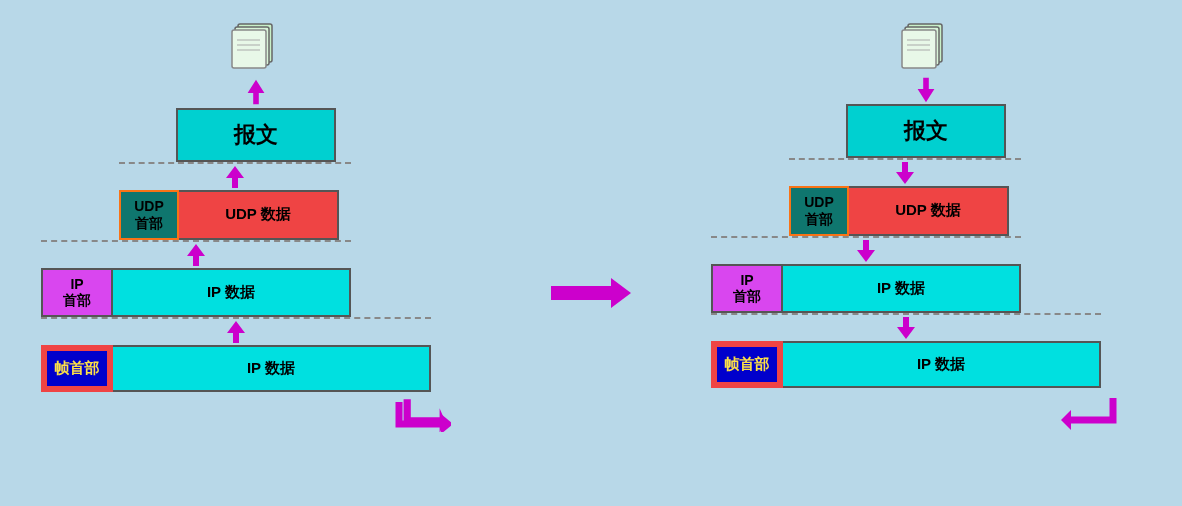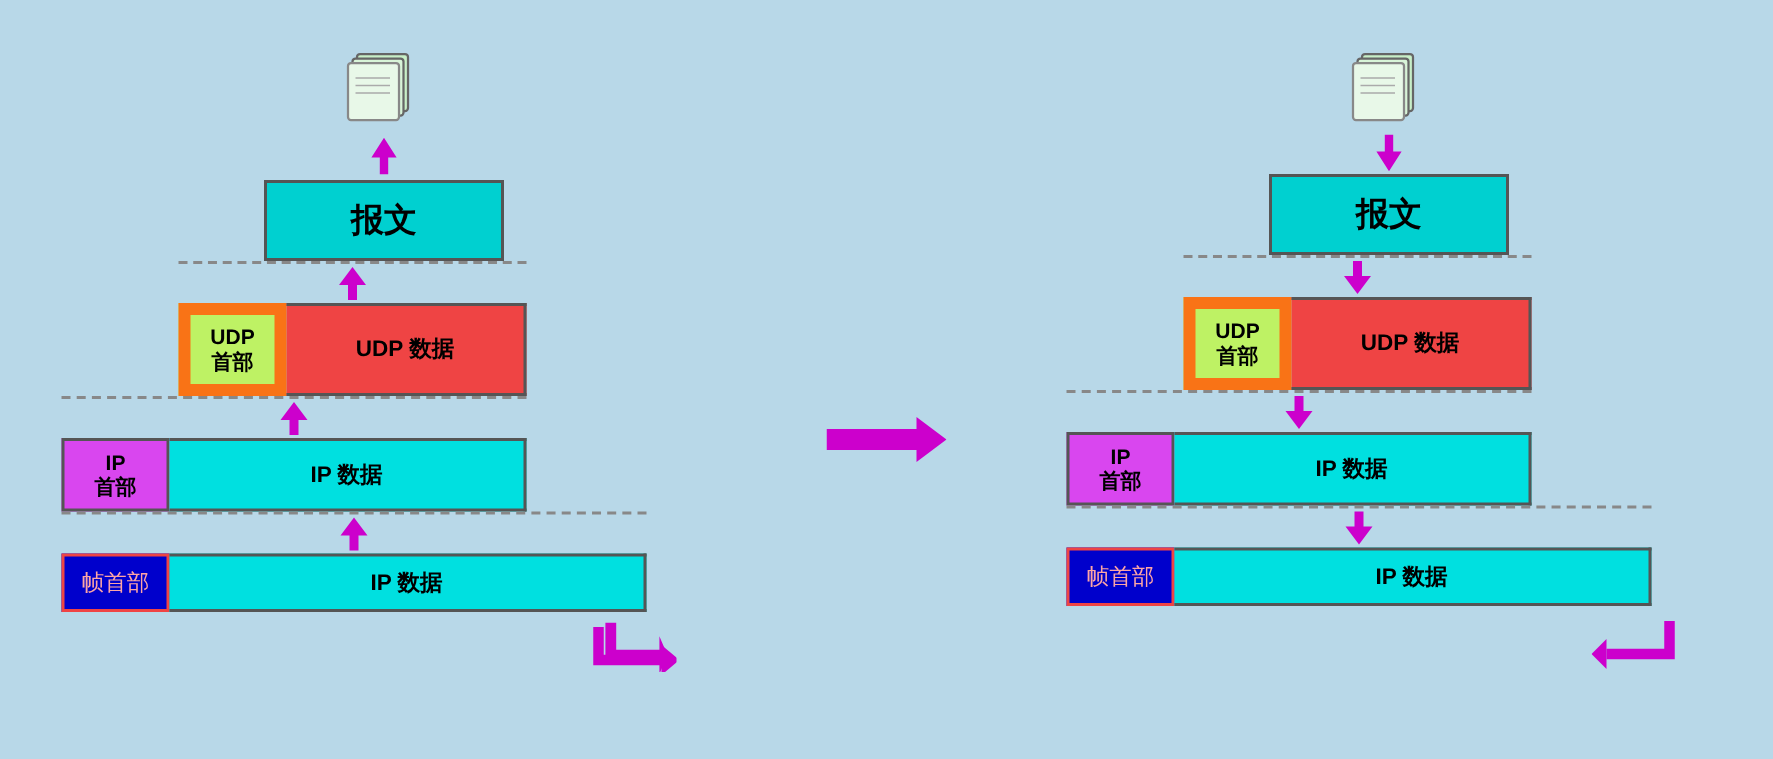--- a/index.html
+++ b/index.html
@@ -11,21 +11,21 @@
       overflow: hidden;
       position: relative;
     }
     .main-container {
       display: flex;
       flex-direction: row;
       align-items: flex-start;
       justify-content: center;
       width: 100%;
       height: 100%;
-      padding: 32px 40px;
+      padding: 20px 40px;
       gap: 80px;
     }
     
     .doc-icon {
       position: relative;
       width: 52px;
       height: 52px;
       margin-bottom: 4px;
     }
     .doc-icon svg {
@@ -51,78 +51,78 @@
       background: #00d0d0;
       border: 2px solid #555;
       text-align: center;
       font-size: 22px;
       font-weight: bold;
       color: #000;
       width: 160px;
       padding: 10px 16px;
     }
     .udp-header {
-      background: #bef264;
-      border: 8px solid #f97316;
+      background: #0f766e;
+      border: 2px solid #f97316;
+      font-size: 14px;
+      font-weight: bold;
+      text-align: center;
+      width: 60px;
+      padding: 6px 4px;
+      line-height: 1.2;
+      display: flex;
+      align-items: center;
+      justify-content: center;
+    }
+    .udp-data {
+      background: #ef4444;
+      border: 2px solid #555;
+      border-left: none;
+      font-size: 15px;
+      font-weight: bold;
+      text-align: center;
+      width: 160px;
+      padding: 8px 4px;
+      display: flex;
+      align-items: center;
+      justify-content: center;
+    }
+    .ip-header {
+      background: #d946ef;
+      border: 2px solid #555;
       font-size: 14px;
       font-weight: bold;
       text-align: center;
       width: 72px;
       padding: 6px 4px;
       line-height: 1.2;
       display: flex;
       align-items: center;
       justify-content: center;
     }
-    .udp-data {
-      background: #ef4444;
+    .ip-data {
+      background: #00e0e0;
       border: 2px solid #555;
       border-left: none;
       font-size: 15px;
       font-weight: bold;
       text-align: center;
-      width: 160px;
-      padding: 8px 4px;
-      display: flex;
-      align-items: center;
-      justify-content: center;
-    }
-    .ip-header {
-      background: #d946ef;
-      border: 2px solid #555;
-      font-size: 14px;
-      font-weight: bold;
-      text-align: center;
-      width: 72px;
-      padding: 6px 4px;
-      line-height: 1.2;
-      display: flex;
-      align-items: center;
-      justify-content: center;
-    }
-    .ip-data {
-      background: #00e0e0;
-      border: 2px solid #555;
-      border-left: none;
-      font-size: 15px;
-      font-weight: bold;
-      text-align: center;
       padding: 8px 4px;
       display: flex;
       align-items: center;
       justify-content: center;
       flex: 1;
     }
     .frame-header {
       background: #0000cc;
-      border: 2px solid #ef4444;
+      border: 6px solid #ef4444;
       font-size: 15px;
-      font-weight: normal;
-      text-align: center;
-      color: #fca5a5;
+      font-weight: bold;
+      text-align: center;
+      color: #fde047;
       width: 72px;
       padding: 8px 4px;
       display: flex;
       align-items: center;
       justify-content: center;
     }
     .frame-data {
       background: #00e0e0;
       border: 2px solid #555;
       border-left: none;

